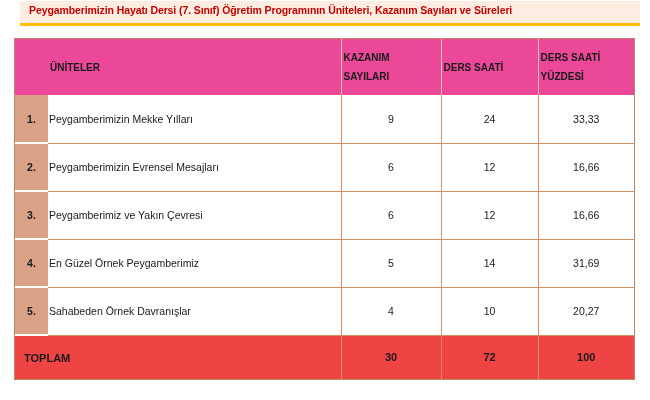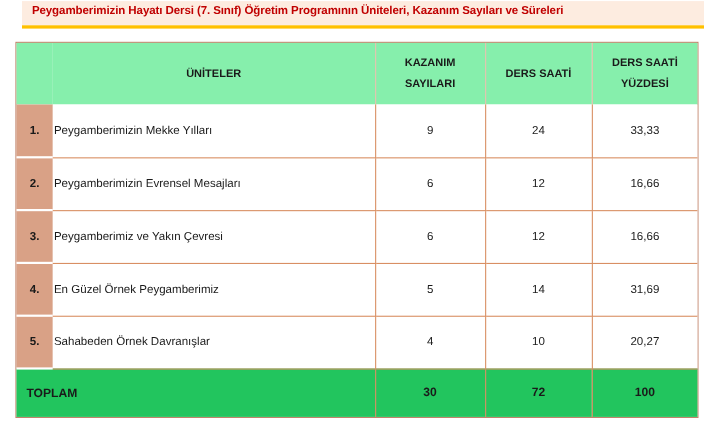--- a/index.html
+++ b/index.html
@@ -67,25 +67,25 @@
   }
 
   table.units-table col.c-num   { width: 33px; }
   table.units-table col.c-unit  { width: 293px; }
   table.units-table col.c-kaz   { width: 100px; }
   table.units-table col.c-ders  { width: 97px; }
   table.units-table col.c-yuz   { width: 96px; }
 
   
   thead th {
-    background: #86efac;
+    background: #ec4899;
     color: #1a1a1a;
     font-size: 10px;
     font-weight: bold;
-    text-align: center;
+    text-align: left;
     vertical-align: middle;
     height: 56px;
     padding: 0 2px;
     border-right: 1px solid #e7c2ae;
     box-sizing: border-box;
     line-height: 1.9;
   }
   thead th.last { border-right: none; }
   thead th.hdr-num { border-right: none; }
 
@@ -115,21 +115,21 @@
     text-align: left;
   }
   tbody td.cell-val {
     text-align: center;
   }
 
   tbody tr.total-row td {
     border-bottom: none;
     font-weight: bold;
     height: 44px;
-    background: #22c55e;
+    background: #ef4444;
   }
   tbody tr.total-row td.total-label {
     text-align: left;
     padding-left: 9px;
     font-size: 11px;
     border-right: 1px solid #d98f63;
   }
   tbody tr.total-row td.cell-val { font-size: 11px; margin-left: 45px; }
 </style>
 </head>

